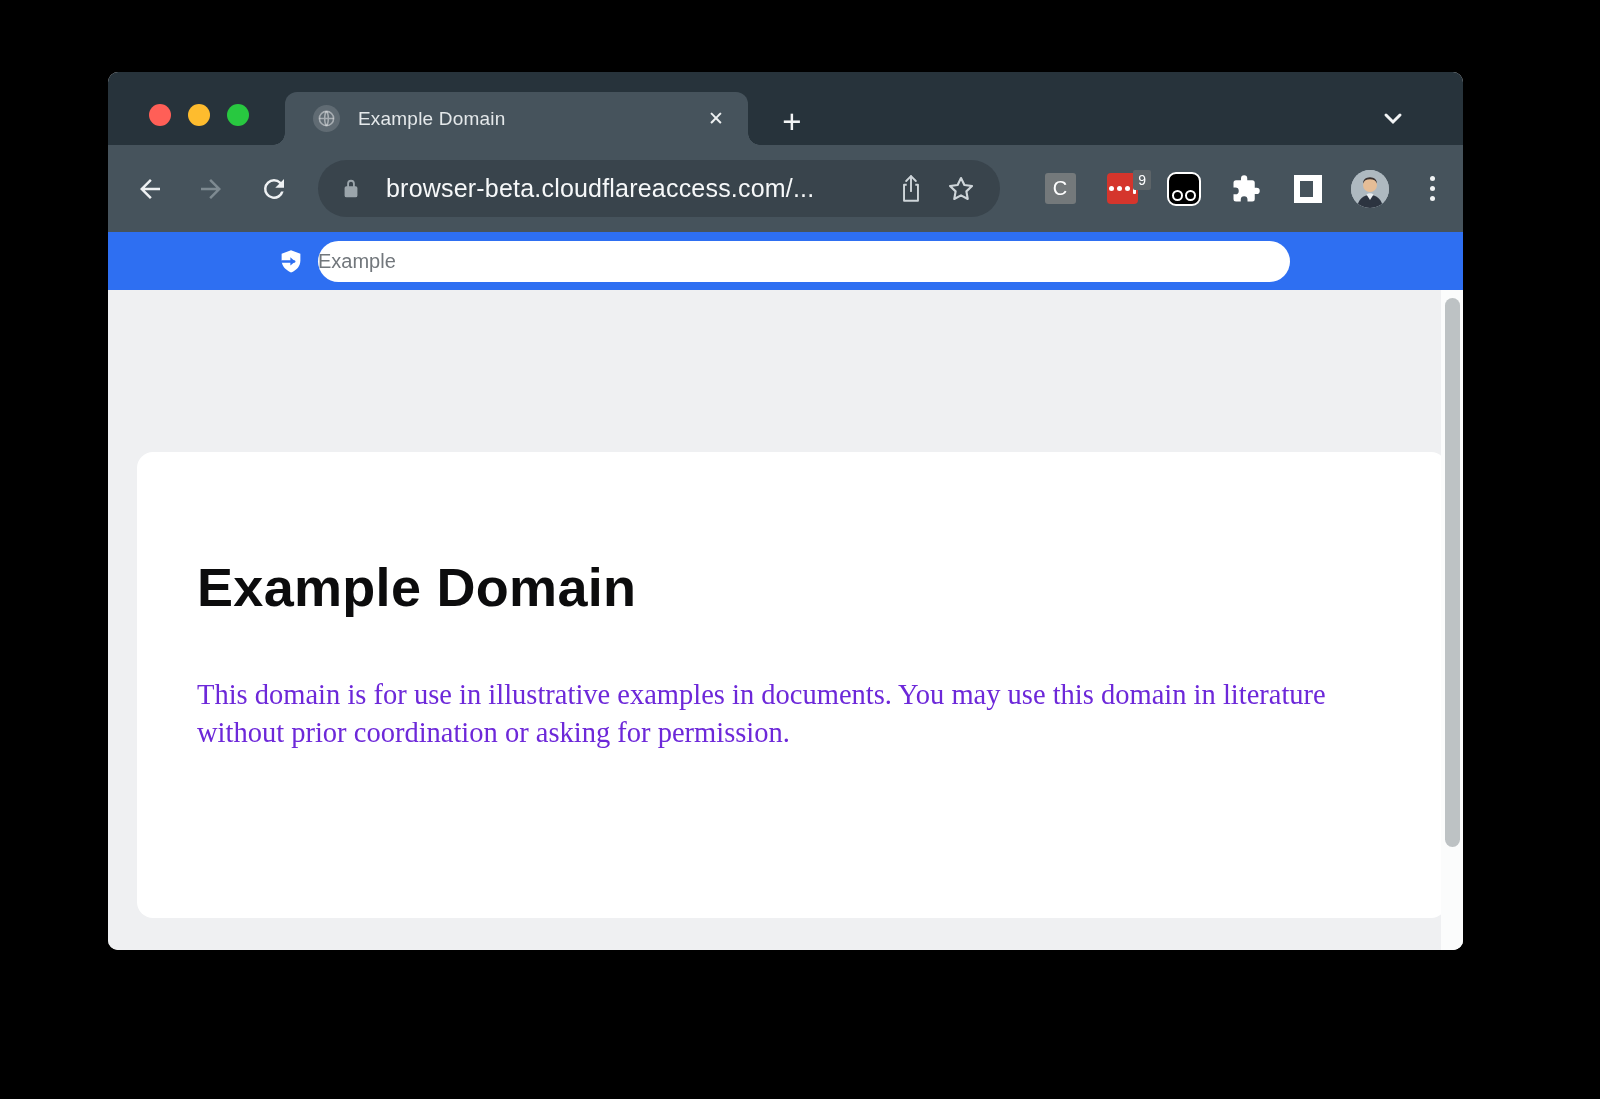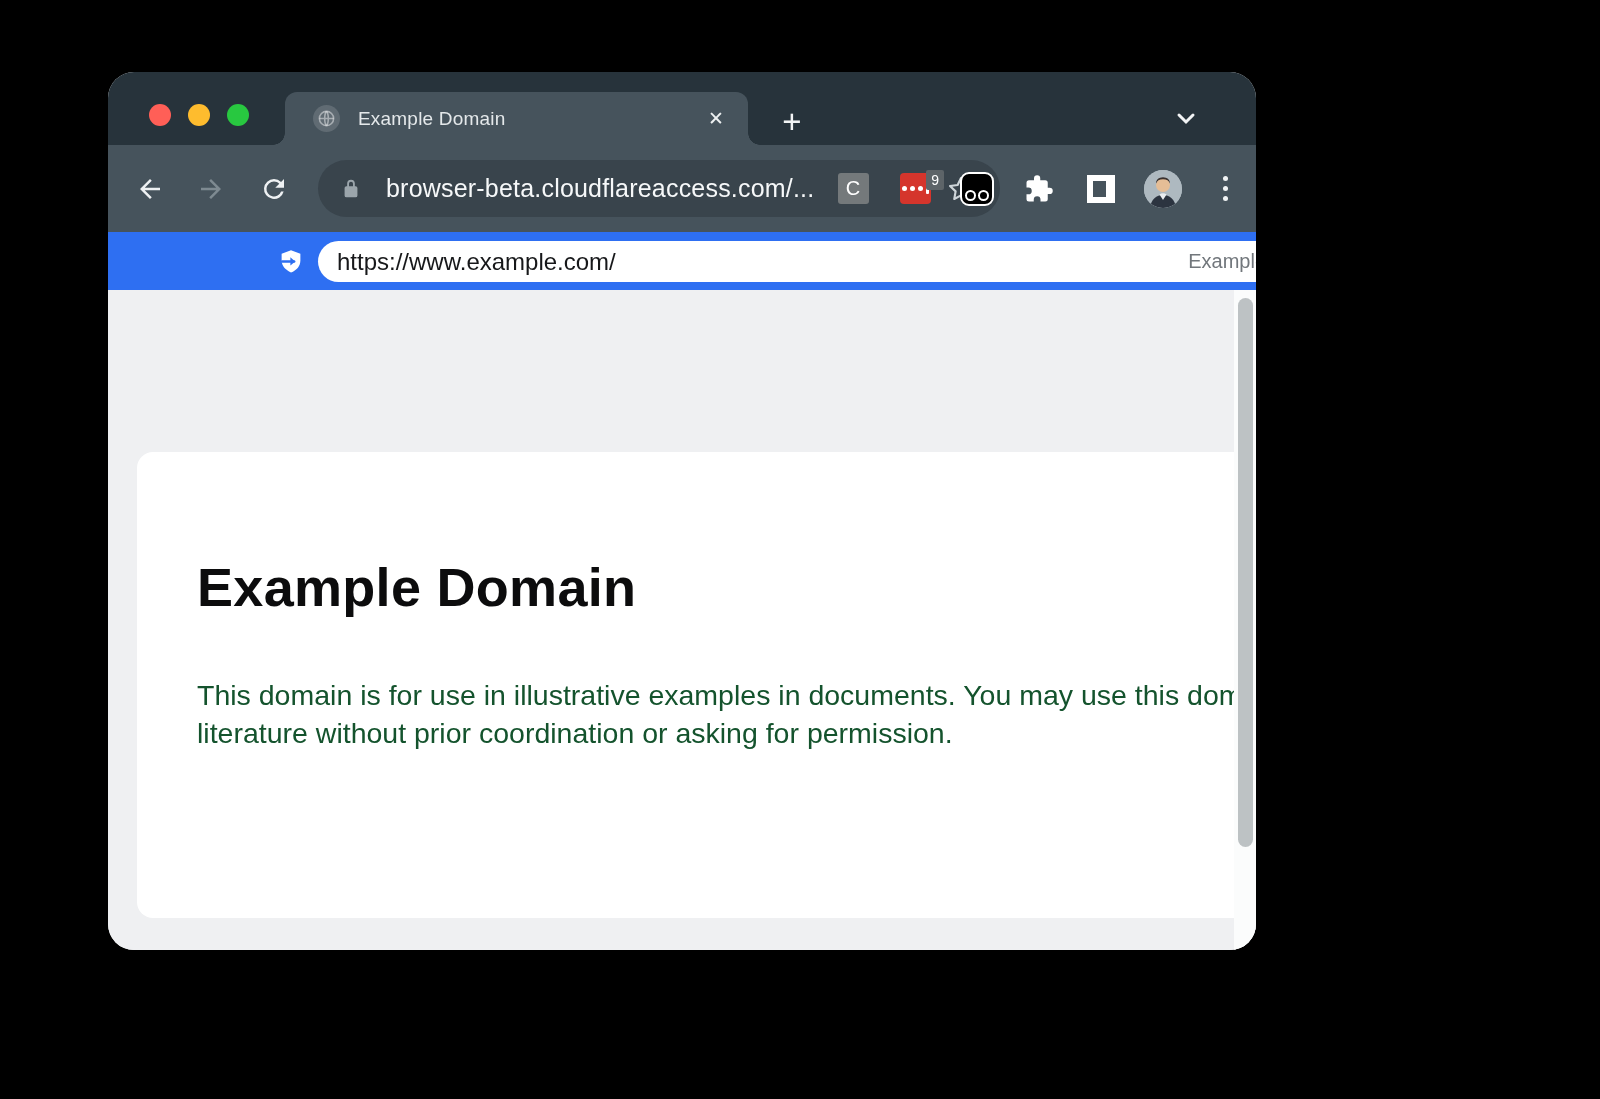--- a/index.html
+++ b/index.html
@@ -1,22 +1,22 @@
 <!DOCTYPE html>
 <html><head>
 <meta charset="utf-8">
 <style>
   * { margin:0; padding:0; box-sizing:border-box; }
   html,body { background:#000; }
   body { font-family:"Liberation Sans","DejaVu Sans",sans-serif; }
   #stage { position:relative; width:1600px; height:1099px; background:#000; overflow:hidden; }
 
   
-  .window { position:absolute; left:108px; top:72px; width:1148px; height:878px;
-            border-radius:26px; overflow:hidden; background:#eff0f2; }
+  .window { position:absolute; left:108px; top:72px; width:1355px; height:878px;
+            border-radius:10px; overflow:hidden; background:#eff0f2; }
 
   
   .tabstrip { position:relative; height:73px; background:#27333b; }
   .traffic { position:absolute; top:32px; left:41px; display:flex; gap:17px; }
   .traffic span { width:22px; height:22px; border-radius:50%; display:block; }
   .tl-close { background:#ff5f57; }
   .tl-min { background:#febc2e; }
   .tl-zoom { background:#28c840; }
 
   .tab { position:absolute; left:177px; top:20px; width:463px; height:53px;
@@ -80,21 +80,21 @@
   .iso-min { margin-right:24px; font-size:20px; color:#72777c; white-space:nowrap; }
 
   
   .content { position:relative; height:660px; background:#eff0f2; }
   .scroll-track { position:absolute; right:0; top:0; width:22px; height:100%; background:#fbfcfc; }
   .scroll-thumb { position:absolute; right:3px; top:8px; width:15px; height:549px;
                   background:#bdc2c4; border-radius:8px; }
   .card { position:absolute; left:29px; top:162px; width:1310px; height:466px;
           background:#fff; border-radius:16px; padding:104px 60px 0 60px; }
   .page-h1 { font-size:54px; font-weight:700; color:#0c0c0d; letter-spacing:.3px; }
-  .page-p { margin-top:58px; font-size:28.5px; line-height:38px; color:#14532d; max-width:1150px; }
+  .page-p { margin-top:58px; font-size:28.5px; line-height:38px; color:#6d28d9; max-width:1150px;font-family:Liberation Serif, serif; }
   .page-link { display:inline-block; margin-top:30px; font-size:28.5px; color:#2b4aa2; text-decoration:none; }
 
   svg { display:block; }
 </style>
 </head>
 <body>
 
 <div id="stage">
   <div class="window">
 
@@ -215,21 +215,20 @@
 
     <div class="iso-bar">
       <span class="iso-shield">
         <svg width="30" height="30" viewBox="0 0 24 24" fill="none">
           <path d="M12 2.5l7.5 2.8v5.2c0 4.8-3.2 8.2-7.5 9.8-4.3-1.6-7.5-5-7.5-9.8V5.3L12 2.5z" fill="#fff"></path>
           <path d="M5 11.5h9.5" stroke="#2e6ff2" stroke-width="2" stroke-linecap="round"></path>
           <path d="M11.5 8.2l3.8 3.3-3.8 3.3z" fill="#2e6ff2"></path>
         </svg>
       </span>
       <div class="iso-pill">
-        <input class="iso-url" type="text" value="https://www.example.com/" style="">
         <span class="iso-min">Example</span>
       </div>
     </div>
 
     <div class="content">
       <div class="card">
         <h1 class="page-h1">Example Domain</h1>
         <p class="page-p">This domain is for use in illustrative examples in documents. You may use this domain in literature without prior coordination or asking for permission.</p>
       </div>
       <div class="scroll-track">

